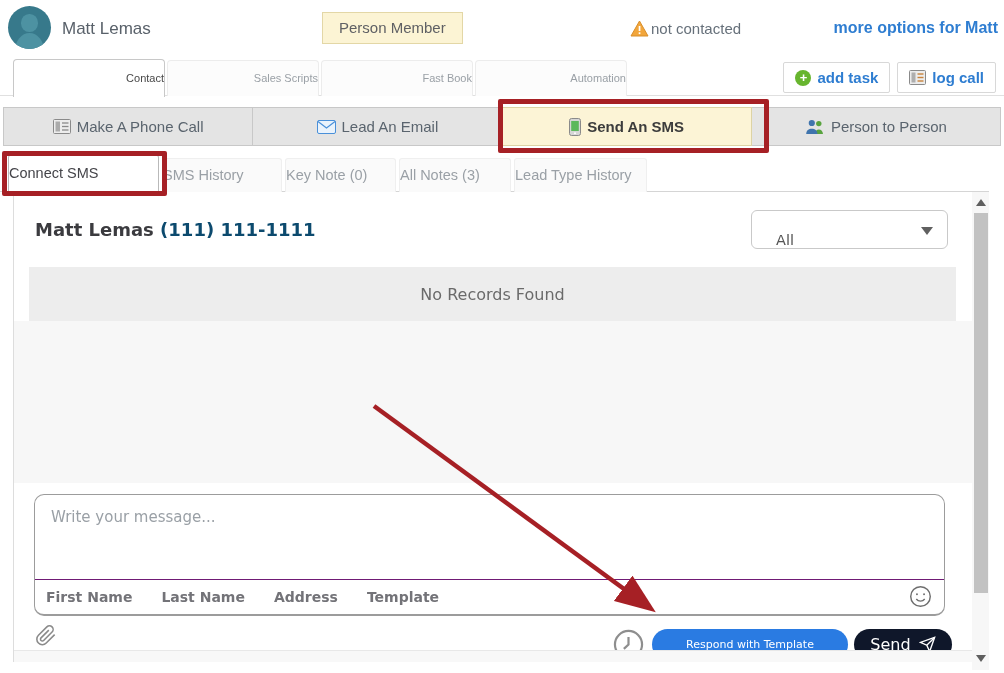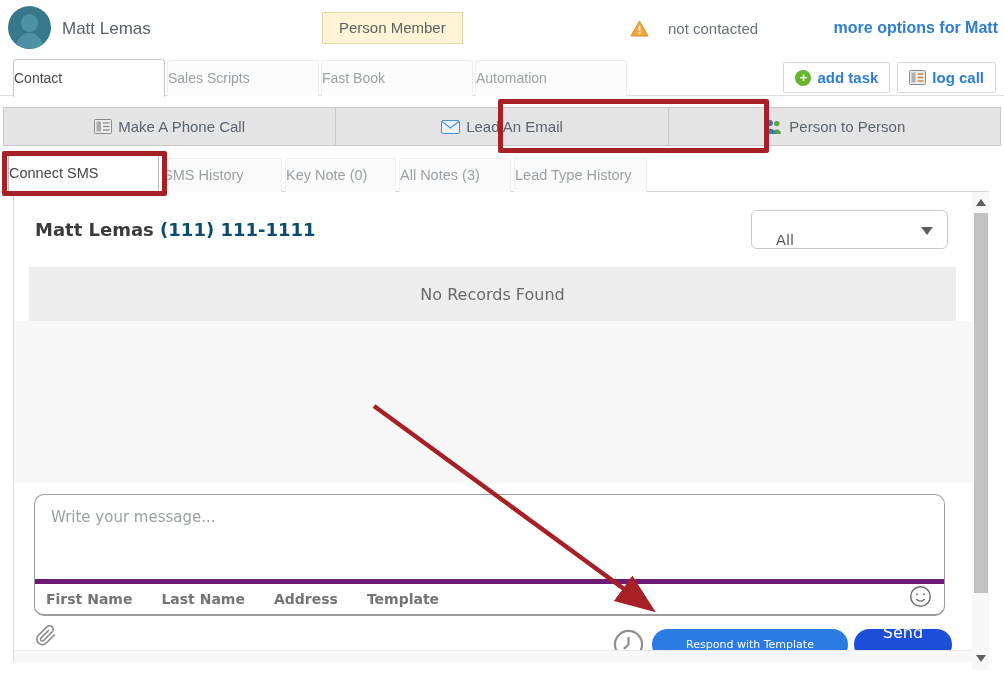--- a/index.html
+++ b/index.html
@@ -6,27 +6,27 @@
   html,body { width:1004px; height:673px; background:#fff; font-family:"Liberation Sans", sans-serif; overflow:hidden; }
   #app { position:relative; width:1004px; height:673px; background:#fff; }
 
   
   .header { position:absolute; top:0; left:0; width:1004px; height:58px; background:#fff; }
   .avatar { position:absolute; top:6px; left:8px; width:43px; height:43px; border-radius:50%; background:#37798b; overflow:hidden; }
   .av-head { position:absolute; top:8px; left:13px; width:17px; height:18px; background:#4d92a2; border-radius:48%; }
   .av-body { position:absolute; top:27px; left:7px; width:29px; height:20px; background:#4d92a2; border-radius:50% 50% 0 0 / 90% 90% 0 0; }
   .contact-name { position:absolute; top:19px; left:62px; font-size:17px; color:#59616a; }
   .badge { position:absolute; top:12px; left:322px; height:32px; line-height:30px; padding:0 16px; background:#fcf4d4; border:1px solid #e3d7a6; font-size:15px; color:#5f6064; }
-  .status { position:absolute; top:20px; left:630px; font-size:15px; color:#66707a; display:flex; align-items:center; gap:19px; }
+  .status { position:absolute; top:20px; left:630px; font-size:15px; color:#66707a; display:flex; align-items:center; gap:2px; }
   .more-options { position:absolute; top:19px; right:6px; font-size:16px; font-weight:bold; color:#2e7dd1; }
 
   
   .tabrow { position:absolute; top:59px; left:0; width:1004px; height:37px; border-bottom:1px solid #e0e0e0; }
   .tabs { position:absolute; left:13px; top:0; display:flex; height:37px; align-items:flex-end; }
-  .tab { width:152px; height:36px; line-height:34px; text-align:left; font-size:14px; color:#9aa0a6; background:#fcfcfc; border:1px solid #ececec; border-bottom:none; margin-right:2px; border-radius:4px 4px 0 0; cursor:pointer; }
+  .tab { width:152px; height:36px; line-height:34px; text-align:right; font-size:11px; color:#9aa0a6; background:#fcfcfc; border:1px solid #ececec; border-bottom:none; margin-right:2px; border-radius:4px 4px 0 0; cursor:pointer; }
   .tab.active { background:#fff; border:1px solid #c8c8c8; border-bottom:none; color:#484848; height:38px; line-height:36px; margin-bottom:-1px; z-index:2; position:relative; }
   .quick-btns { position:absolute; right:8px; top:3px; display:flex; gap:7px; }
   .qbtn { height:31px; background:#fff; border:1px solid #d8d8d8; border-radius:2px; display:flex; align-items:center; gap:6px; padding:0 11px; font-size:15px; font-weight:bold; color:#2e7dd1; cursor:pointer; }
   .plus-circle { width:16px; height:16px; border-radius:50%; background:#67b52e; color:#fff; font-size:13px; font-weight:bold; line-height:15px; text-align:center; display:inline-block; }
 
   
   .actionbar { position:absolute; top:107px; left:3px; width:998px; height:39px; display:flex; }
   .action { flex:1; background:#e4e4e4; border:1px solid #c8c8c8; margin-left:-1px; display:flex; align-items:center; justify-content:center; gap:6px; font-size:15px; color:#5a646e; cursor:pointer; }
   .action:first-child { margin-left:0; }
   .action.active { background:#fcf4d6; border-color:#ddd3a4; color:#3c3c3c; font-weight:bold; z-index:1; }
@@ -44,30 +44,30 @@
   .filter { position:absolute; top:18px; left:737px; width:197px; height:39px; border:1px solid #c9c9c9; border-radius:6px; background:#fff; cursor:pointer; }
   .filter-value { position:absolute; top:10px; left:24px; font-size:14.5px; color:#555;margin-top:11px; }
   .caret-down { position:absolute; right:14px; top:16px; width:0; height:0; border-left:6.5px solid transparent; border-right:6.5px solid transparent; border-top:8px solid #606060; }
   .no-records { position:absolute; top:75px; left:15px; width:927px; height:54px; background:#ededed; display:flex; align-items:center; justify-content:center; font-size:16px; color:#6a6a6a; }
   .gray-zone { position:absolute; top:129px; left:0; width:959px; height:162px; background:#f7f7f7; }
 
   
   .composer { position:absolute; top:302px; left:20px; width:911px; height:122px; border:1.5px solid #9c9c9c; border-bottom-width:2.5px; border-radius:10px; background:#fff;padding-left:16px; }
   .composer textarea { position:absolute; top:0; left:0; width:100%; height:83px; border:none; outline:none; resize:none; background:transparent; padding:13px 16px; font-family:"DejaVu Sans", sans-serif; font-size:15px; color:#444; }
   .composer textarea::placeholder { color:#9aa0a6; }
-  .merge-row { position:absolute; top:84px; left:0; width:100%; height:35px; border-top:5px solid #701a75; display:flex; align-items:center; gap:29px; padding-left:11px; }
+  .merge-row { position:absolute; top:84px; left:0; width:100%; height:35px; border-top:1px solid #701a75; display:flex; align-items:center; gap:29px; padding-left:11px; }
   .merge-field { font-size:14px; font-weight:bold; color:#737378; cursor:pointer; }
   .emoji-btn { position:absolute; right:12px; top:90px; cursor:pointer; line-height:0; }
 
   
   .attach-btn { position:absolute; top:432px; left:21px; cursor:pointer; line-height:0; }
   .clock-btn { position:absolute; top:437px; left:599px; width:31px; height:31px; cursor:pointer; line-height:0; }
   .pill { position:absolute; top:437px; height:31px; border:none; border-radius:17px; color:#fff; font-family:"DejaVu Sans", sans-serif; display:flex; align-items:center; justify-content:center; gap:8px; cursor:pointer; }
   .respond-btn { left:638px; width:196px; background:#2a7be2; font-size:11px; }
-  .send-btn { left:840px; width:98px; background:#1d4ed8; font-size:16px;flex-direction:column; }
+  .send-btn { left:840px; width:98px; background:#0f172a; font-size:16px; }
   .bottom-strip { position:absolute; bottom:0; left:0; width:959px; height:12px; background:#f8f8f8; border-top:1px solid #e8e8e8; }
 
   
   .scrollbar { position:absolute; top:192px; left:972px; width:17px; height:478px; background:#f7f7f7; }
   .scroll-up, .scroll-down { position:absolute; left:0; width:17px; height:16px; display:flex; align-items:center; justify-content:center; cursor:pointer; }
   .scroll-up { top:2px; } .scroll-down { bottom:4px; }
   .tri-up { width:0; height:0; border-left:5px solid transparent; border-right:5px solid transparent; border-bottom:7px solid #5f5f5f; }
   .tri-dn { width:0; height:0; border-left:5px solid transparent; border-right:5px solid transparent; border-top:7px solid #5f5f5f; }
   .scroll-thumb { position:absolute; top:21px; left:1.5px; width:14px; height:380px; background:#c2c2c2; cursor:grab; }
 
@@ -144,20 +144,30 @@
       <span>Make A Phone Call</span>
     </div>
     <div class="action">
       <span class="icon">
         <svg width="19" height="14" viewBox="0 0 19 14">
             <rect x="0.5" y="0.5" width="18" height="13" rx="1.5" fill="#eaf3fc" stroke="#4a90d9"></rect>
             <path d="M1 1.5 L9.5 8 L18 1.5" fill="none" stroke="#4a90d9" stroke-width="1.2"></path>
           </svg>
       </span>
       <span>Lead An Email</span>
+    </div>
+    <div class="action active">
+      <span class="icon">
+        <svg width="12" height="18" viewBox="0 0 12 18">
+            <rect x="0.5" y="0.5" width="11" height="17" rx="2" fill="#d6d6d6" stroke="#8a8a8a"></rect>
+            <rect x="2.2" y="3" width="7.6" height="10" fill="#5cb85c"></rect>
+            <circle cx="6" cy="15.3" r="1" fill="#fff"></circle>
+          </svg>
+      </span>
+      <span>Send An SMS</span>
     </div>
     <div class="action">
       <span class="icon">
         <svg width="20" height="16" viewBox="0 0 20 16">
             <circle cx="13.8" cy="4.6" r="2.7" fill="#58a33e"></circle>
             <path d="M9.7 15 c.3-3 2-4.6 4.1-4.6 2.4 0 4 1.7 4.2 4.6z" fill="#58a33e"></path>
             <circle cx="6.8" cy="4" r="3.1" fill="#3f74ad"></circle>
             <path d="M1.2 15 c0-3.4 2.5-5.2 5.6-5.2 s5.6 1.8 5.6 5.2z" fill="#3f74ad"></path>
           </svg>
       </span>

